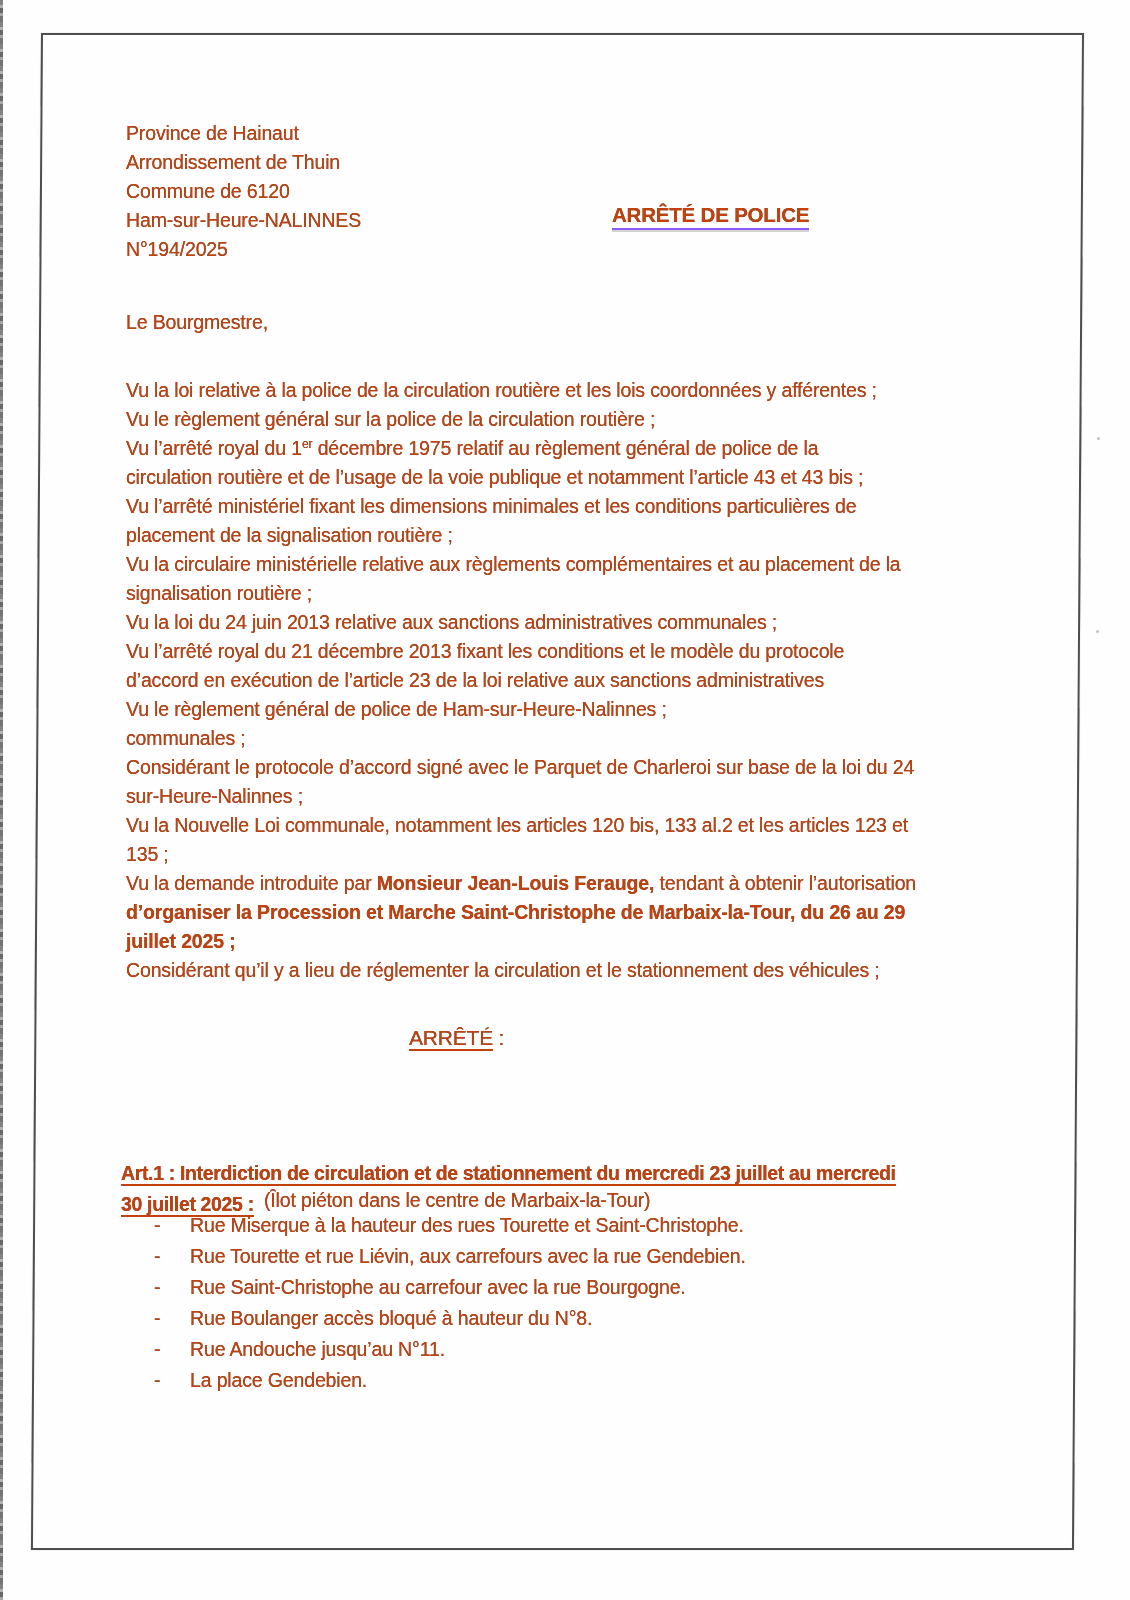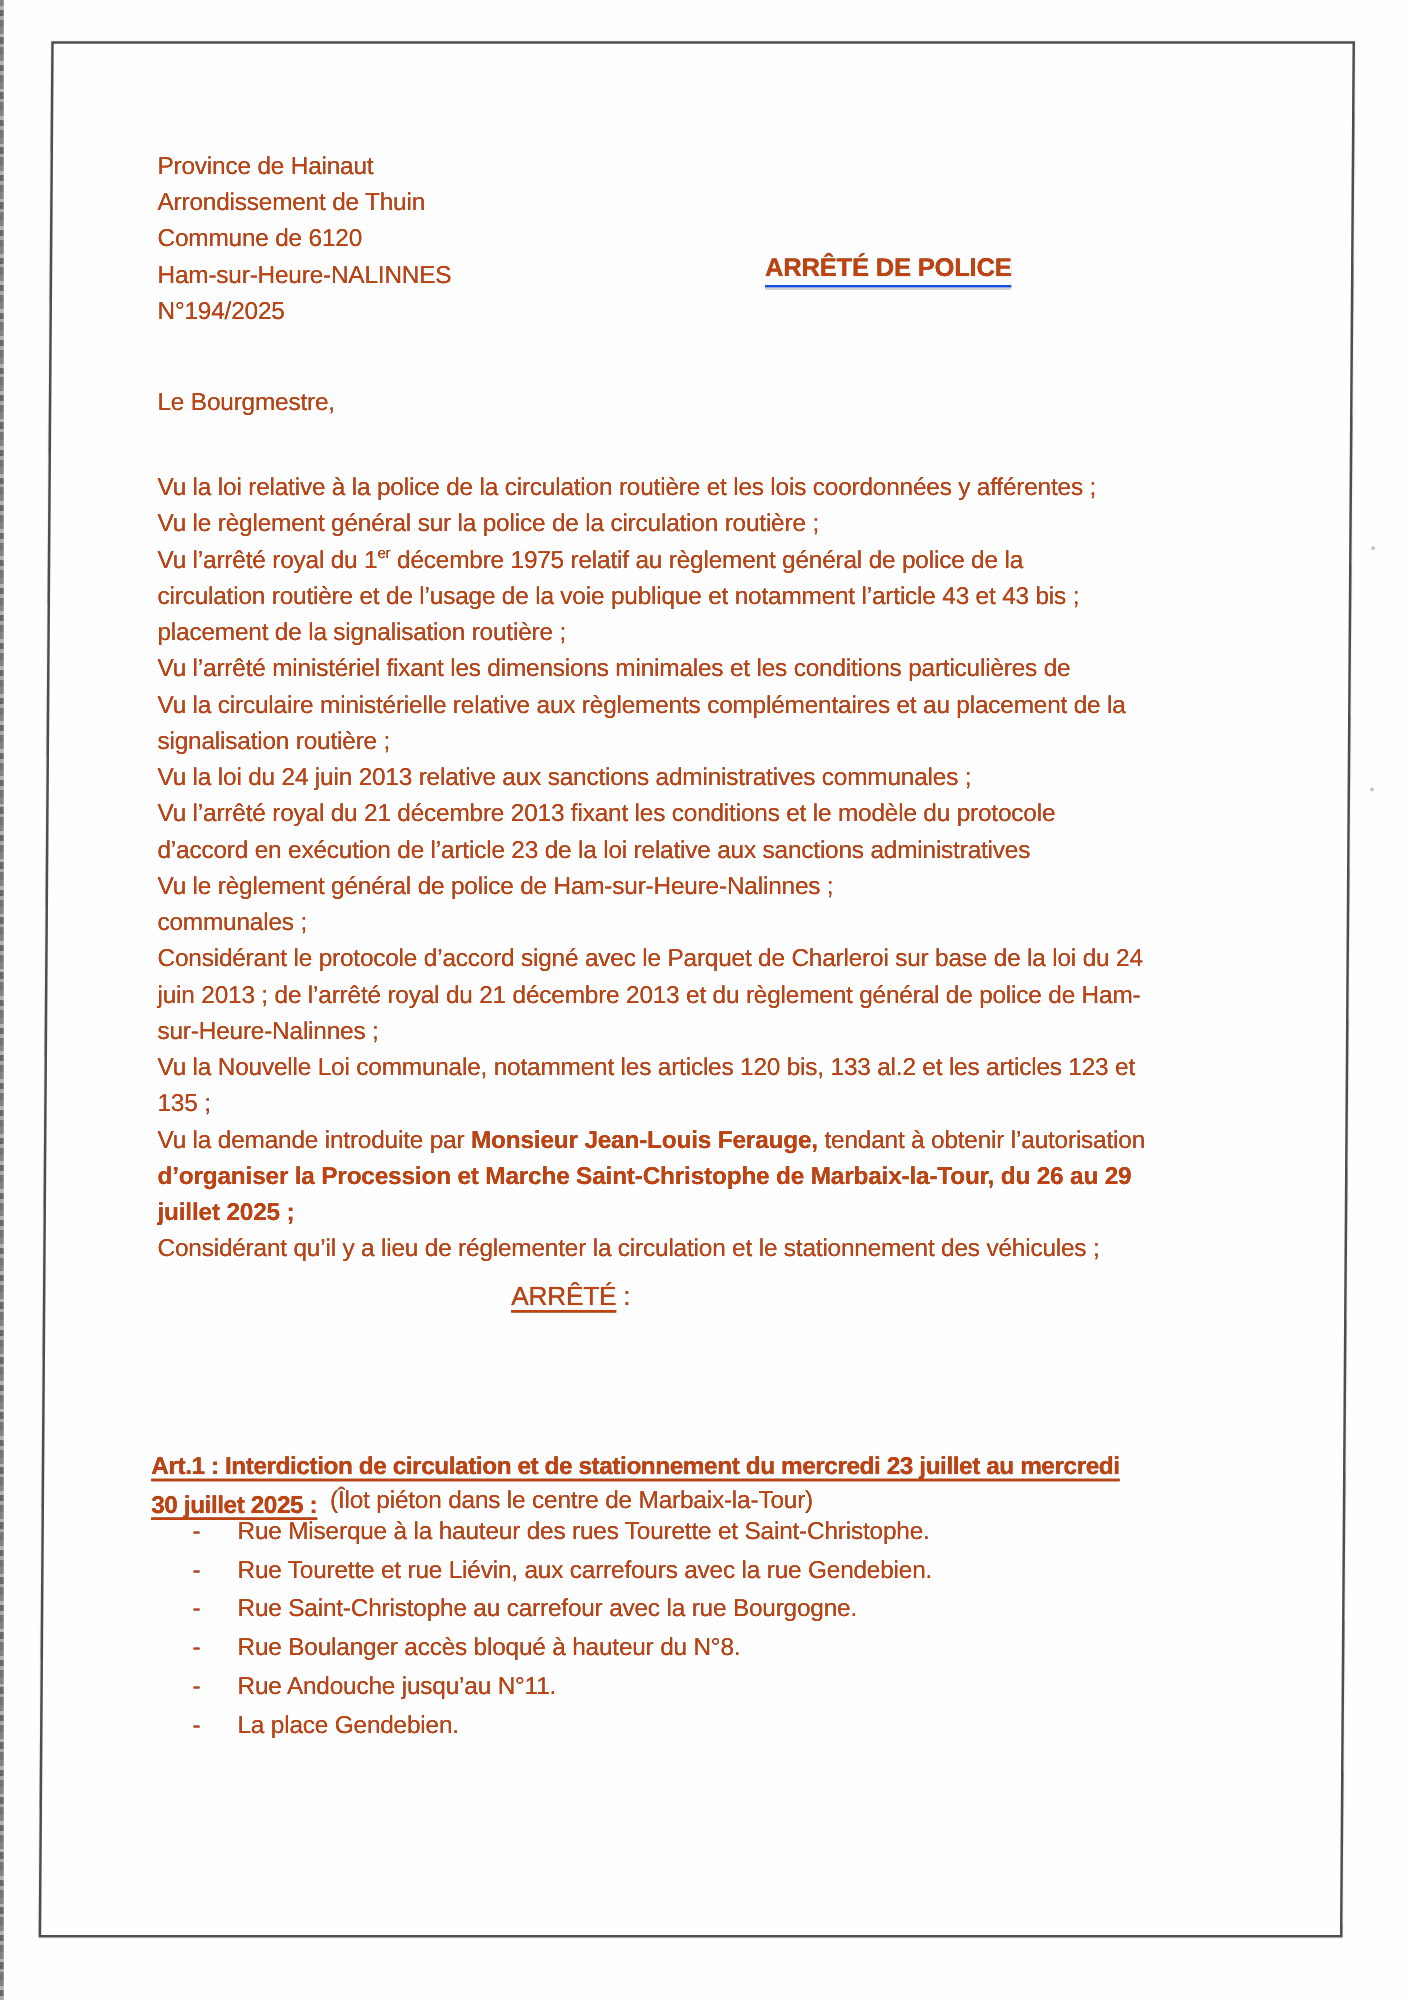--- a/index.html
+++ b/index.html
@@ -32,21 +32,21 @@
   }
   .tline{white-space:nowrap;}
   .b{font-weight:700;}
   .sup{font-size:0.62em;vertical-align:super;line-height:0;}
   .u{text-decoration:underline;text-decoration-thickness:2px;text-underline-offset:4px;}
   .title{
     font-size:20.5px;font-weight:700;letter-spacing:-0.2px;
     text-shadow:0 0 .6px rgba(15,15,15,.8);
   }
   .title .inner{
-    border-bottom:2px solid #1d4ed8;padding-bottom:2px;
+    border-bottom:2px solid #8b5cf6;padding-bottom:2px;
     box-shadow:0 2px 0 rgba(60,60,60,.22);
   }
   .decree{
     font-size:21px;font-weight:400;letter-spacing:-0.2px;
     text-shadow:0 0 .6px rgba(15,15,15,.8);
     text-align:center;
   }
   .art-heading{
     font-size:19.5px;font-weight:700;line-height:31px;letter-spacing:-0.35px;
     text-shadow:0 0 .6px rgba(15,15,15,.8);
@@ -78,31 +78,30 @@
     <span class="inner">ARRÊTÉ DE POLICE</span>
   </div>
 
   <div class="blk doc" style="left:126px;top:308px;">Le Bourgmestre,</div>
 
   <div class="blk doc" style="left:126px;top:376px;" id="recitals">
       <div class="tline"><span>Vu la loi relative à la police de la circulation routière et les lois coordonnées y afférentes ;</span></div>
       <div class="tline"><span>Vu le règlement général sur la police de la circulation routière ;</span></div>
       <div class="tline"><span>Vu l’arrêté royal du 1</span><span class="sup">er</span><span> décembre 1975 relatif au règlement général de police de la</span></div>
       <div class="tline"><span>circulation routière et de l’usage de la voie publique et notamment l’article 43 et 43 bis ;</span></div>
+      <div class="tline"><span>Vu l’arrêté ministériel fixant les dimensions minimales et les conditions particulières de</span></div>
       <div class="tline"><span>placement de la signalisation routière ;</span></div>
-      <div class="tline"><span>Vu l’arrêté ministériel fixant les dimensions minimales et les conditions particulières de</span></div>
       <div class="tline"><span>Vu la circulaire ministérielle relative aux règlements complémentaires et au placement de la</span></div>
       <div class="tline"><span>signalisation routière ;</span></div>
       <div class="tline"><span>Vu la loi du 24 juin 2013 relative aux sanctions administratives communales ;</span></div>
       <div class="tline"><span>Vu l’arrêté royal du 21 décembre 2013 fixant les conditions et le modèle du protocole</span></div>
       <div class="tline"><span>d’accord en exécution de l’article 23 de la loi relative aux sanctions administratives</span></div>
       <div class="tline"><span>Vu le règlement général de police de Ham-sur-Heure-Nalinnes ;</span></div>
       <div class="tline"><span>communales ;</span></div>
       <div class="tline"><span>Considérant le protocole d’accord signé avec le Parquet de Charleroi sur base de la loi du 24</span></div>
-      <div class="tline"><span>juin 2013 ; de l’arrêté royal du 21 décembre 2013 et du règlement général de police de Ham-</span></div>
       <div class="tline"><span>sur-Heure-Nalinnes ;</span></div>
       <div class="tline"><span>Vu la Nouvelle Loi communale, notamment les articles 120 bis, 133 al.2 et les articles 123 et</span></div>
       <div class="tline"><span>135 ;</span></div>
       <div class="tline"><span>Vu la demande introduite par </span><span class="b">Monsieur Jean-Louis Ferauge,</span><span> tendant à obtenir l’autorisation</span></div>
       <div class="tline"><span class="b">d’organiser la Procession et Marche Saint-Christophe de Marbaix-la-Tour, du 26 au 29</span></div>
       <div class="tline"><span class="b">juillet 2025 ;</span></div>
       <div class="tline"><span>Considérant qu’il y a lieu de réglementer la circulation et le stationnement des véhicules ;</span></div>
     </div>
 
   <div class="blk decree" style="left:409px;top:1026px;">

